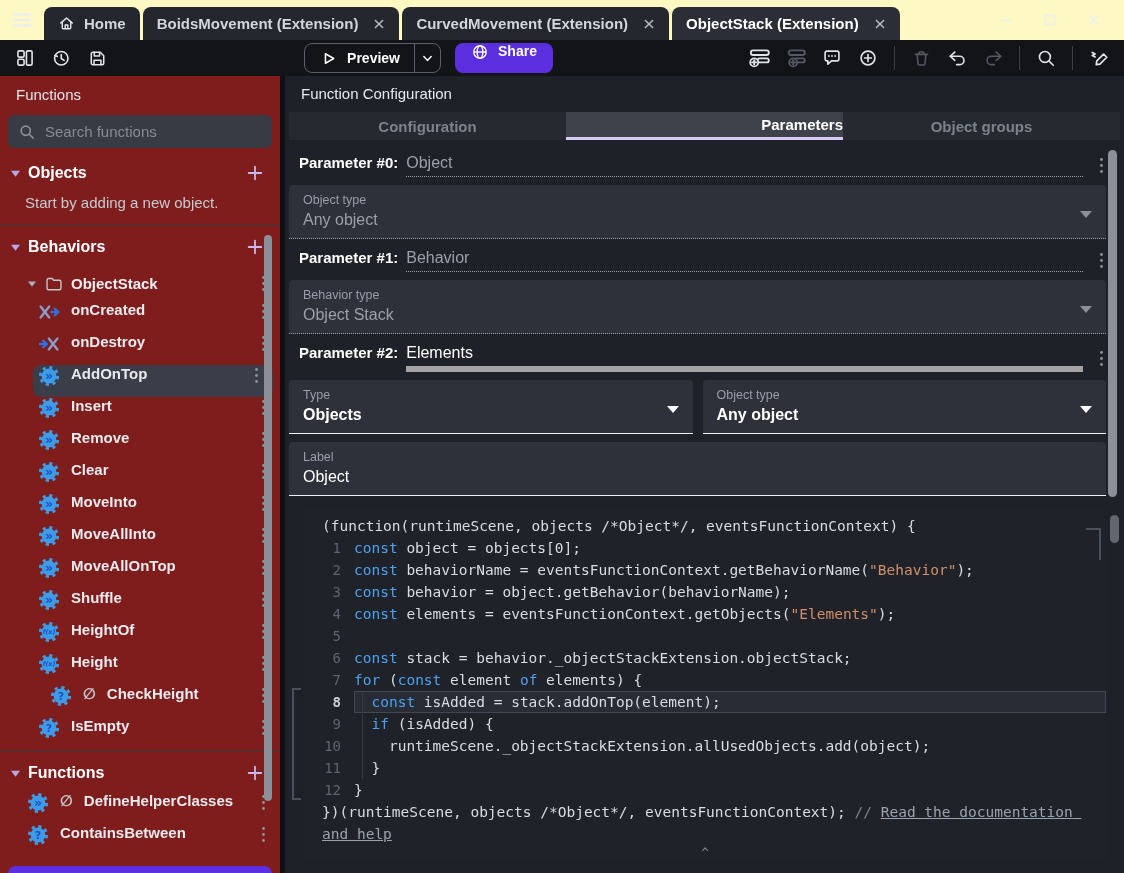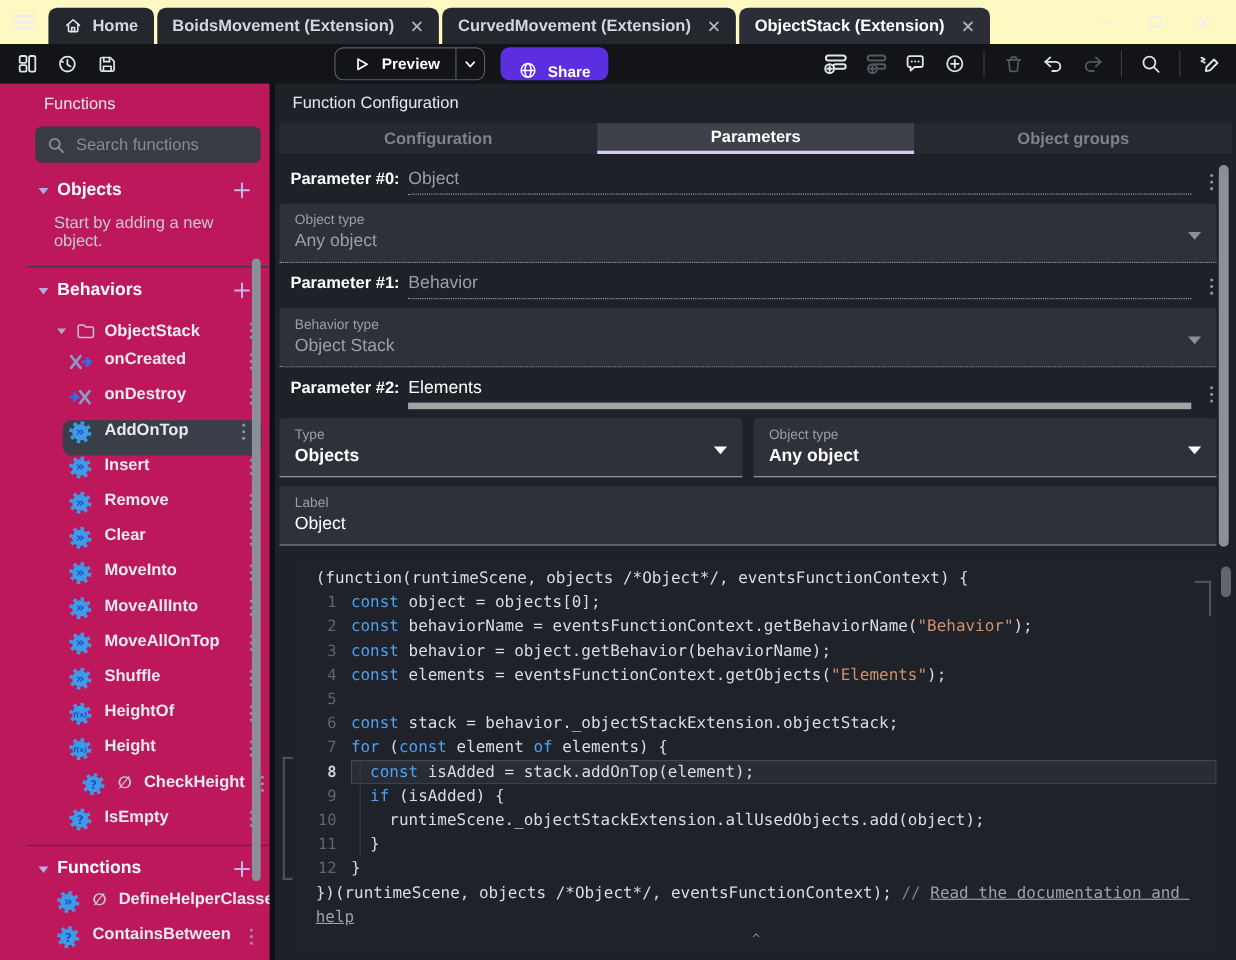--- a/index.html
+++ b/index.html
@@ -21,29 +21,29 @@
   
   .toolbar { height:36px; background:#121418; display:flex; align-items:center; padding:0 10px; }
   .tb-group { display:flex; align-items:center; gap:6px; }
   .tb-icon { width:30px; height:28px; display:flex; align-items:center; justify-content:center; color:#e0e4e9; cursor:pointer; }
   .tb-icon.disabled { color:#545963; cursor:default; }
   .tb-sep { width:1px; height:24px; background:#3a3e46; margin:0 5px; }
   .spacer { flex:1; }
   .btn-preview { display:flex; align-items:stretch; border:1px solid #5a5f69; border-radius:8px; height:30px; color:#fff; overflow:hidden; cursor:pointer; }
   .btn-preview .pv-main { display:flex; align-items:center; gap:9px; padding:0 14px; font-size:14px; font-weight:700; }
   .btn-preview .pv-dd { display:flex; align-items:center; justify-content:center; width:26px; border-left:1px solid #5a5f69; }
-  .btn-share { display:flex; align-items:flex-end; gap:9px; background:#5b2fe0; border-radius:8px; height:30px;
+  .btn-share { display:flex; align-items:flex-start; gap:9px; background:#5b2fe0; border-radius:8px; height:30px;
                padding:0 16px; font-size:14px; font-weight:700; color:#fff; margin-left:14px; cursor:pointer; }
 
   
   .app { display:flex; height:797px; }
   .vdivider { width:5px; background:#0e1013; }
 
   
-  .sidebar { width:245px; background:#be185d; position:relative; overflow:hidden;padding-left:24px; }
+  .sidebar { width:280px; background:#7f1d1d; position:relative; overflow:hidden; }
   .sb-title { font-size:15px; color:#e3e6ea; padding:10px 16px 8px; }
   .sb-search { margin:4px 8px 6px; background:#383b43; border-radius:6px; height:33px; display:flex; align-items:center; padding:0 10px; gap:9px; }
   .sb-search input { background:transparent; border:0; outline:0; color:#dfe2e7; font-size:15px; width:100%;
                      font-family:inherit; }
   .sb-search input::placeholder { color:#868c96; }
   .sb-search .mag { color:#8a9099; display:flex; }
   .sb-section { display:flex; align-items:center; padding:10px 16px 10px 10px; cursor:pointer; }
   .sb-section .tri { color:#b7a8e6; display:flex; margin-right:7px; }
   .sb-section .sec-label { font-size:16px; font-weight:700; color:#fff; }
   .sb-section .plus { margin-left:auto; color:#c6b9ef; display:flex; cursor:pointer; }
@@ -65,21 +65,21 @@
   .btn-addfn { margin:10px 8px; height:34px; background:#5b2fe0; border-radius:8px; display:flex; align-items:center;
                justify-content:center; gap:10px; color:#fff; font-size:15px; font-weight:700; cursor:pointer; }
   .sb-scroll { position:absolute; right:8px; top:159px; width:8px; height:566px; background:#8a8f98; border-radius:4px; }
 
   
   .main { flex:1; background:#1e2127; position:relative; overflow:hidden; }
   .main-header { padding:9px 16px 7px; font-size:15px; color:#e6e9ee; }
   .tabbar { margin:3px 4px 0; height:28px; display:flex; background:#26292f; }
   .mtab { flex:1; display:flex; align-items:center; justify-content:center; font-size:15px; font-weight:700;
           color:#7d838d; cursor:pointer; }
-  .mtab.active { background:#3d4149; color:#fff; border-bottom:3px solid #d7cbf6; }
+  .mtab.active { background:#3d4149; color:#fff; border-bottom:3px solid #d7cbf6;justify-content:flex-end; }
 
   .params { padding:4px 0 0; }
   .param { margin:8px 18px 0 4px; }
   .param-head { display:flex; align-items:baseline; padding:2px 0 0 10px; }
   .param-label { font-size:15px; font-weight:700; color:#fff; white-space:nowrap; }
   .param-name { flex:1; margin:0 14px 0 8px; font-size:16px; padding-bottom:4px; }
   .param-name.off { color:#9aa0aa; border-bottom:1px dotted #9aa0aa; }
   .param-name.on { color:#fff; border-bottom:6px solid #a3a3a3; }
   .param-head .kebab { margin-left:0; align-self:center; }
   .field { background:#2e313a; border-radius:4px 4px 0 0; margin-top:8px; padding:8px 34px 8px 14px; position:relative; min-height:54px; }

